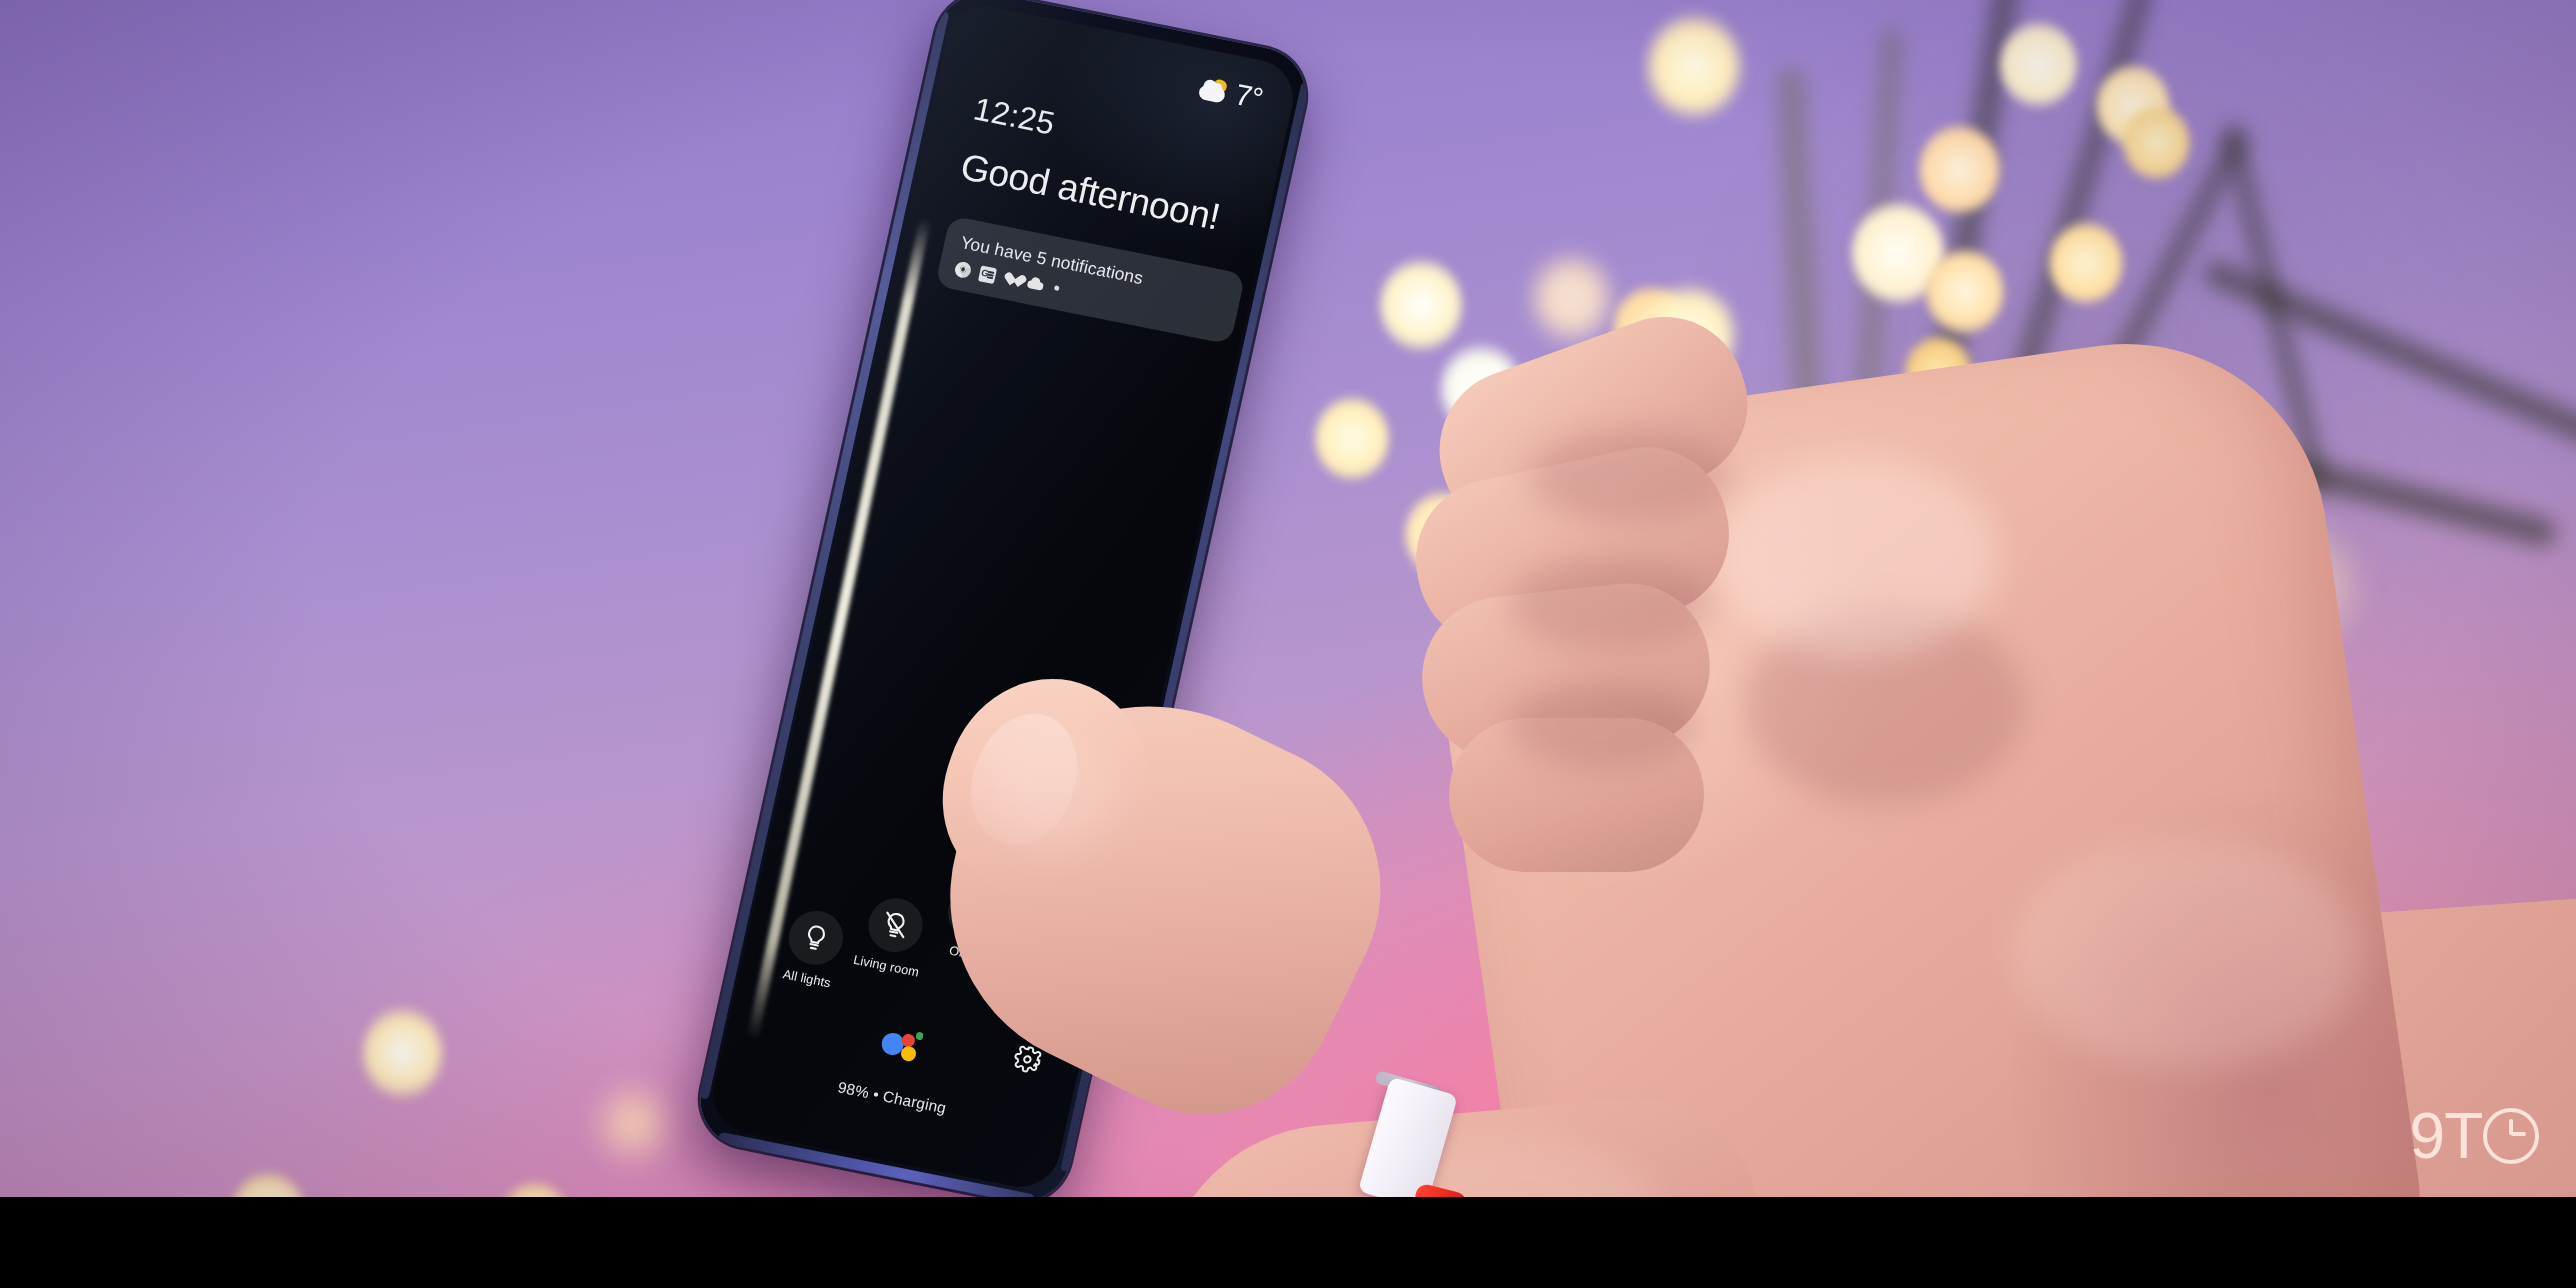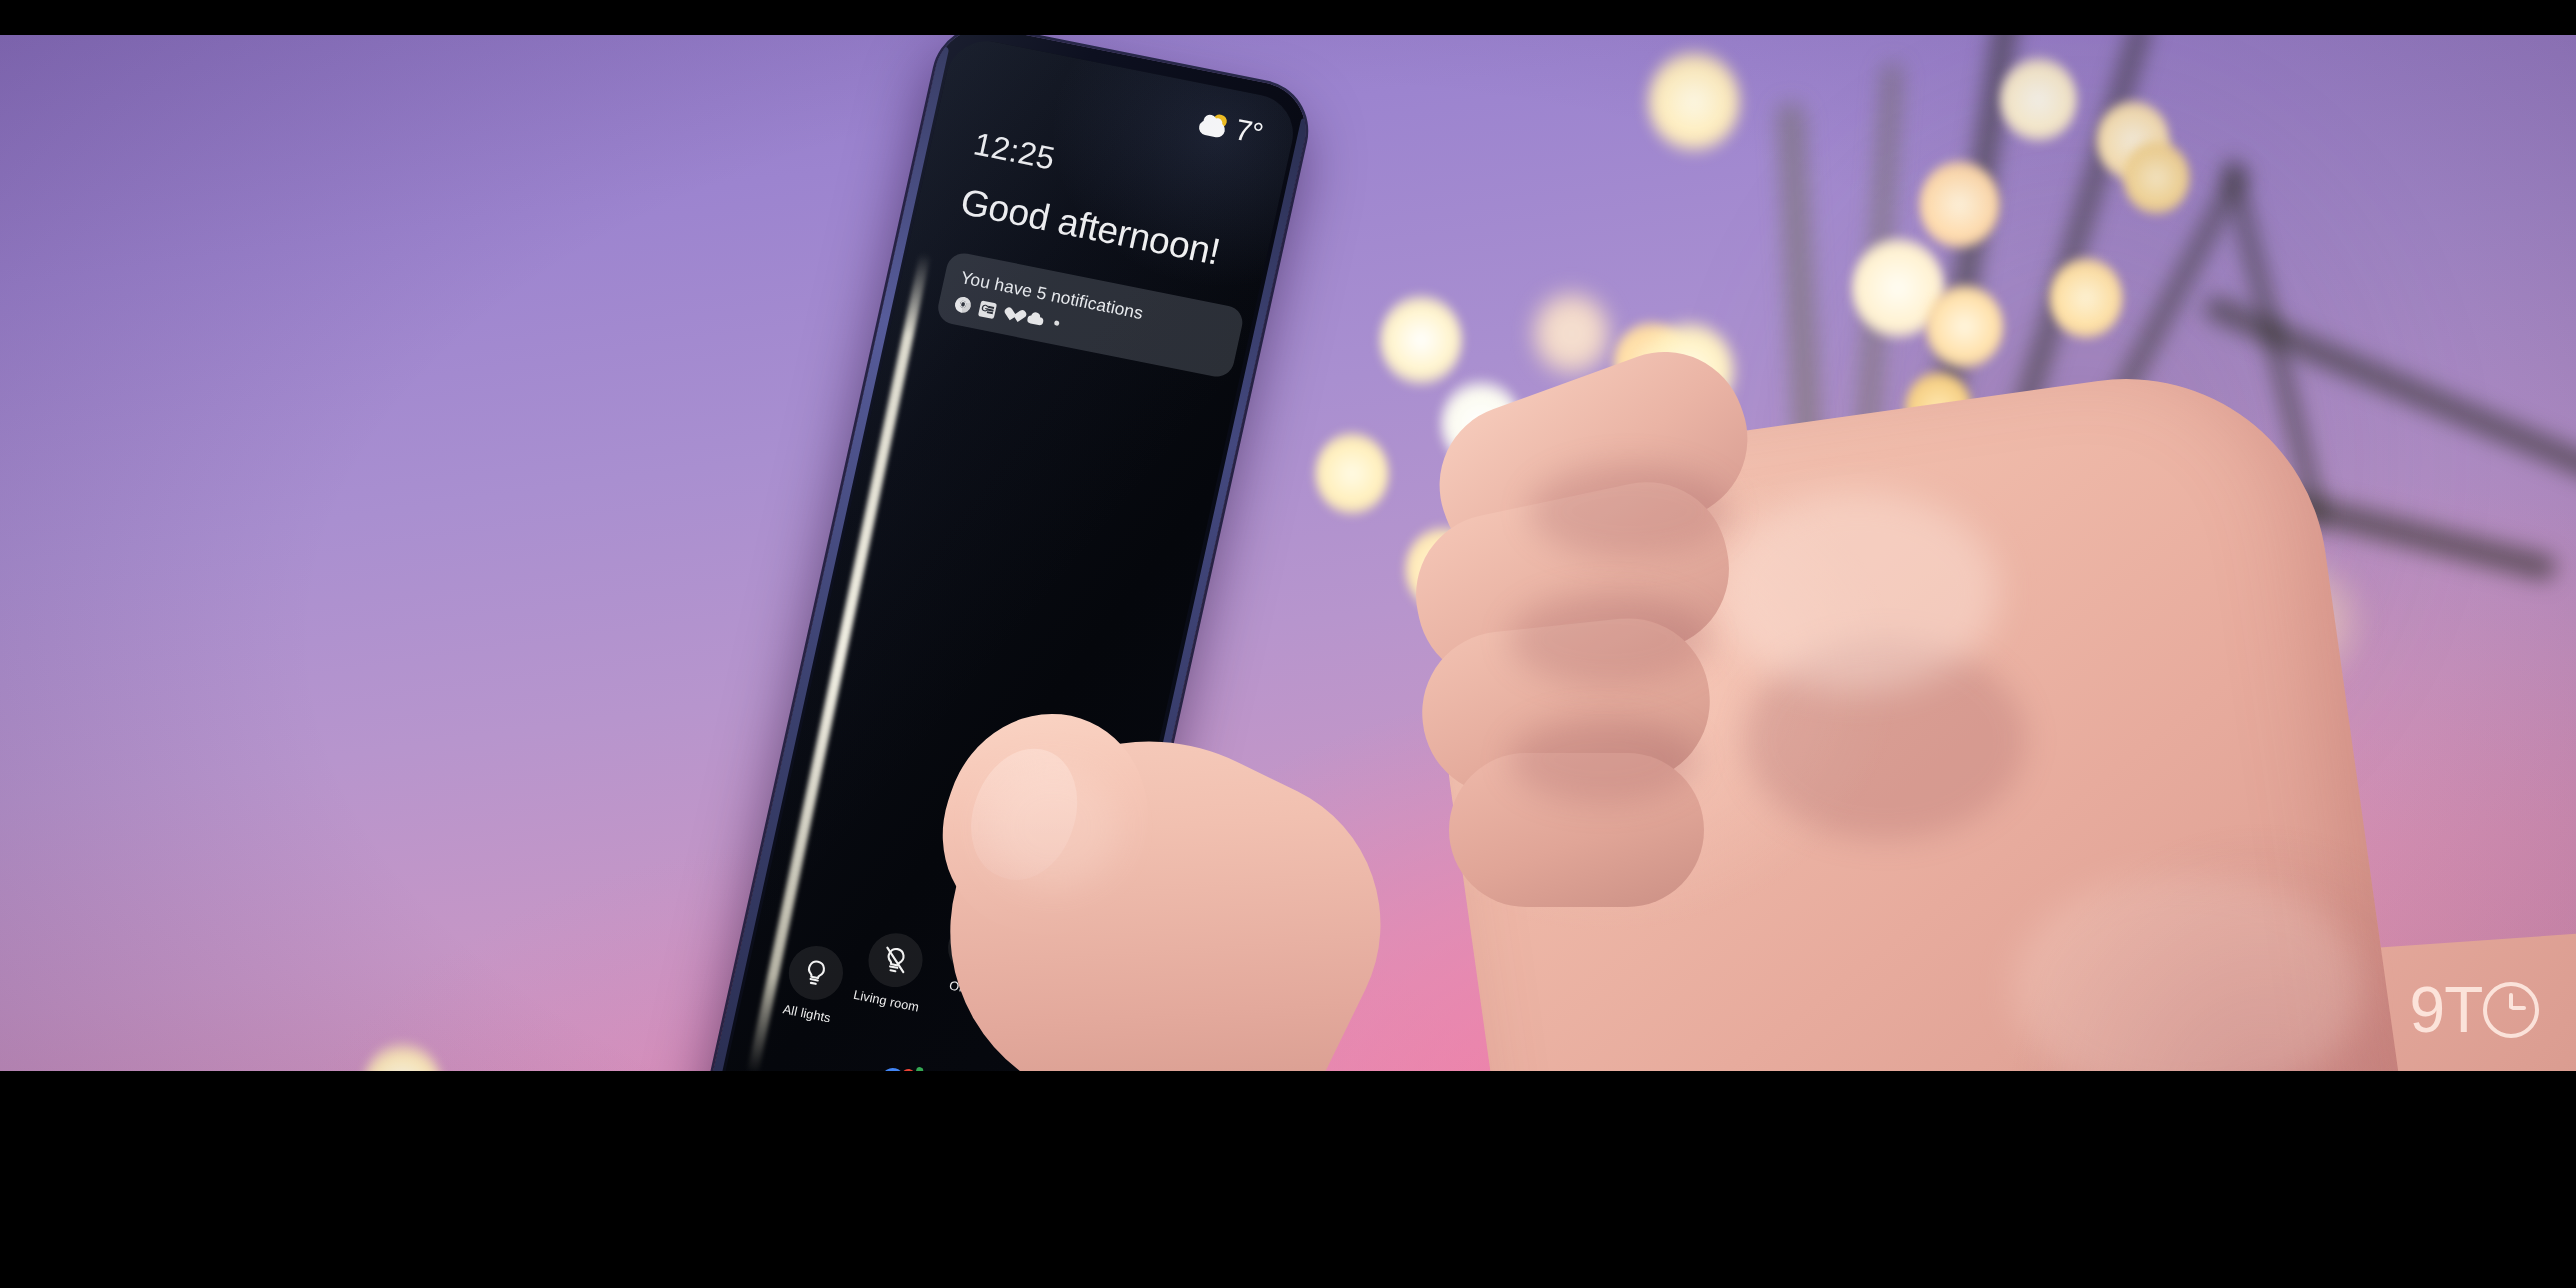--- a/index.html
+++ b/index.html
@@ -1,18 +1,18 @@
 <!DOCTYPE html>
 <html style="font-size:10.7px"><head>
 <meta charset="utf-8">
 <style>
   html,body{margin:0;padding:0;background:#000;}
   body{width:2576px;height:1288px;overflow:hidden;font-family:"Liberation Sans",sans-serif;}
 
-  #stage{position:relative;width:2576px;height:1036px;overflow:hidden;margin-top:35px;}
+  #stage{position:relative;width:2576px;height:1197px;overflow:hidden;}
 
   
   .bg-base{
     position:absolute;inset:0;
     background:
       radial-gradient(ellipse 939px 738px at 1644px 1174px, rgba(255,120,160,0.85) 0%, rgba(255,130,165,0.40) 45%, rgba(255,140,170,0) 72%),
       radial-gradient(ellipse 872px 604px at 906px 1261px, rgba(236,120,175,0.55) 0%, rgba(230,130,180,0.18) 55%, rgba(230,130,180,0) 78%),
       radial-gradient(ellipse 1006px 805px at 2348px 1006px, rgba(238,150,170,0.55) 0%, rgba(238,150,170,0) 70%),
       linear-gradient(172deg, #8f78c6 0%, #9c84cf 18%, #a98fd0 38%, #b795cd 55%, #c596c6 70%, #cf93bd 82%, #d08fb6 100%);
   }

